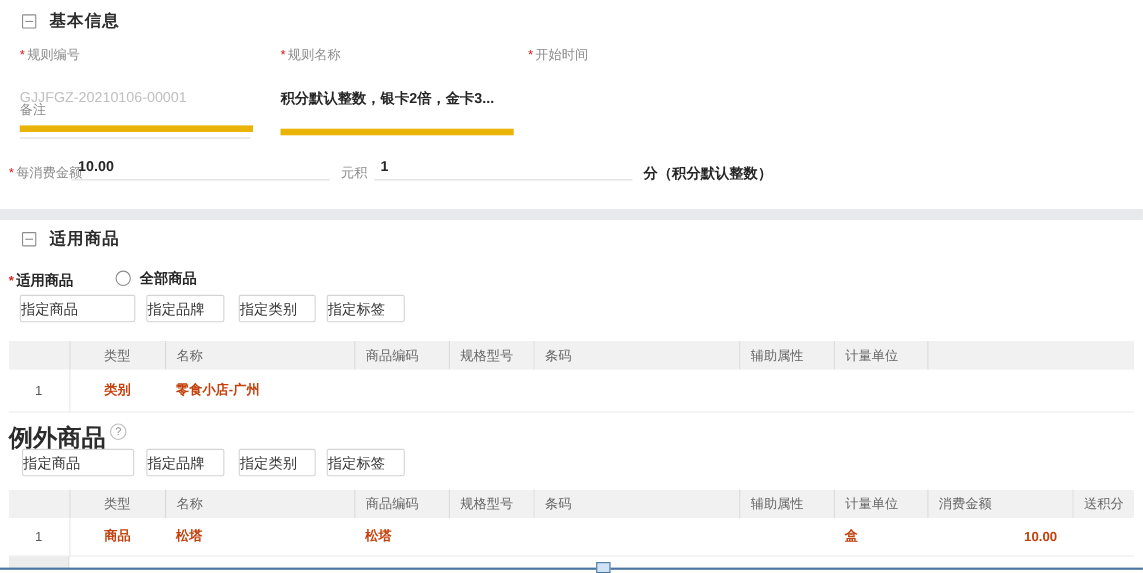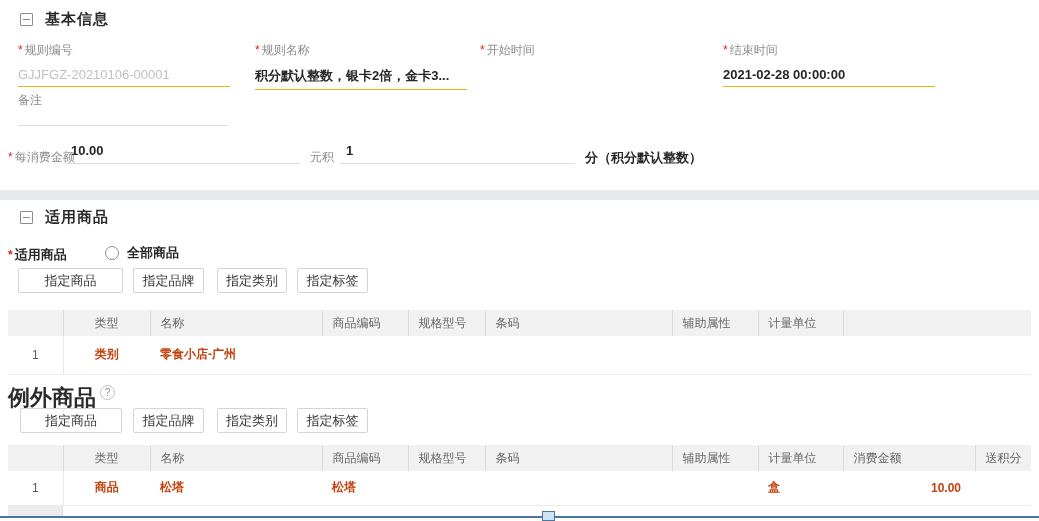--- a/index.html
+++ b/index.html
@@ -12,21 +12,21 @@
   .collapse-icon { width:13px; height:13px; border:1px solid #8c8c8c; border-radius:1px;
     position:relative; background:#fff; flex:0 0 auto; }
   .collapse-icon::after { content:""; position:absolute; left:2px; right:2px; top:5px;
     height:1px; background:#8c8c8c; }
   .sec-title { font-size:15px; font-weight:700; color:#2b2b2b; letter-spacing:1px; }
 
   
   .field { position:absolute; width:212px; }
   .field-label { font-size:12px; color:#8c8c8c; }
   .req::before { content:"*"; color:#e02020; margin-right:2px; font-size:12px; }
-  .field-value { margin-top:8px; padding-bottom:4px; border-bottom:1px solid #eab308;
+  .field-value { margin-top:22px; padding-bottom:18px; border-bottom:6px solid #eab308;
     font-size:13px; font-weight:700; color:#262626; white-space:nowrap; overflow:hidden; }
   .field-value.disabled { color:#c0c0c0; font-weight:400; }
   .plain-label { position:absolute; font-size:12px; color:#8c8c8c; }
   .underline { position:absolute; border-bottom:1px solid #dcdcdc; }
 
   
   .inline-input { position:absolute; height:21px; border-bottom:1px solid #dcdcdc;
     font-size:13px; font-weight:700; color:#262626; padding-left:6px; }
   .bold-text { position:absolute; font-size:13px; font-weight:700; color:#262626; }
 
@@ -37,21 +37,21 @@
   .radio-opt { position:absolute; display:flex; align-items:center; gap:8px; }
   .radio-circle { width:14px; height:14px; border-radius:50%; border:1px solid #8c8c8c;
     background:#fff; flex:0 0 auto; }
   .radio-circle.checked { border:none; background:#0f65d2; position:relative; }
   .radio-circle.checked::after { content:""; position:absolute; left:5px; top:5px;
     width:4px; height:4px; border-radius:50%; background:#fff; }
   .radio-label { font-size:13px; font-weight:700; color:#262626; white-space:nowrap; }
 
   
   .btn { position:absolute; height:25px; background:#fff; border:1px solid #d4d4d4;
-    border-radius:2px; font-size:13px; color:#333; text-align:center; line-height:23px;
+    border-radius:2px; font-size:13px; color:#333; text-align:left; line-height:23px;
     cursor:pointer; font-family:inherit; }
 
   
   table.goods { position:absolute; left:8px; width:1023px; border-collapse:collapse;
     table-layout:fixed; }
   table.goods th { background:#f1f1f1; height:26px; font-size:12px; font-weight:400;
     color:#666; padding:0 10px; border-left:1px solid #d9d9d9; white-space:nowrap;
     overflow:hidden; }
   table.goods th:first-child { border-left:none; }
   table.goods td { font-size:12px; font-weight:700; color:#c2410c; padding:0 10px;
@@ -92,24 +92,20 @@
     <div class="field-label req">规则编号</div>
     <div class="field-value disabled">GJJFGZ-20210106-00001</div>
   </div>
   <div class="field" style="left:255px; top:42px;">
     <div class="field-label req">规则名称</div>
     <div class="field-value">积分默认整数，银卡2倍，金卡3...</div>
   </div>
   <div class="field" style="left:480px; top:42px;">
     <div class="field-label req">开始时间</div>
   </div>
-  <div class="field" style="left:723px; top:42px;">
-    <div class="field-label req">结束时间</div>
-    <div class="field-value">2021-02-28 00:00:00</div>
-  </div>
 
   <div class="plain-label" style="left:18px; top:92px;">备注</div>
   <div class="underline" style="left:18px; top:110px; width:210px; height:16px;"></div>
 
   <div class="plain-label req" style="left:8px; top:149px;">每消费金额</div>
   <div class="inline-input" style="left:65px; top:143px; width:235px;">10.00</div>
   <div class="plain-label" style="left:310px; top:149px;">元积</div>
   <div class="inline-input" style="left:340px; top:143px; width:235px;">1</div>
   <div class="bold-text" style="left:585px; top:149px;">分（积分默认整数）</div>
 

